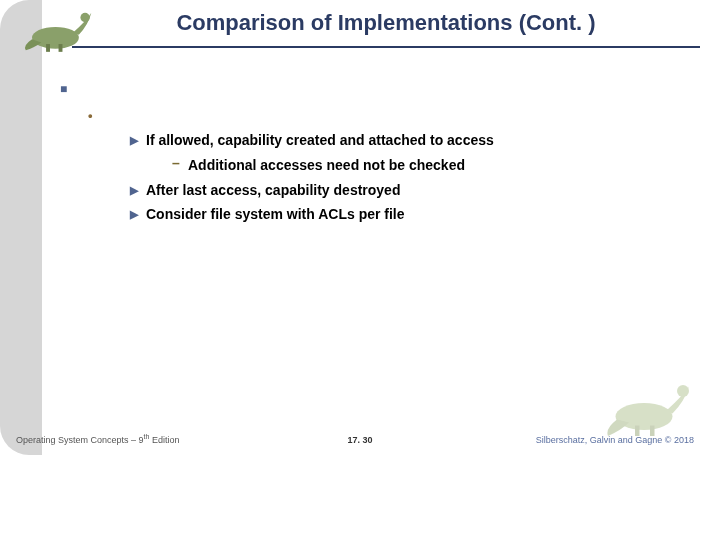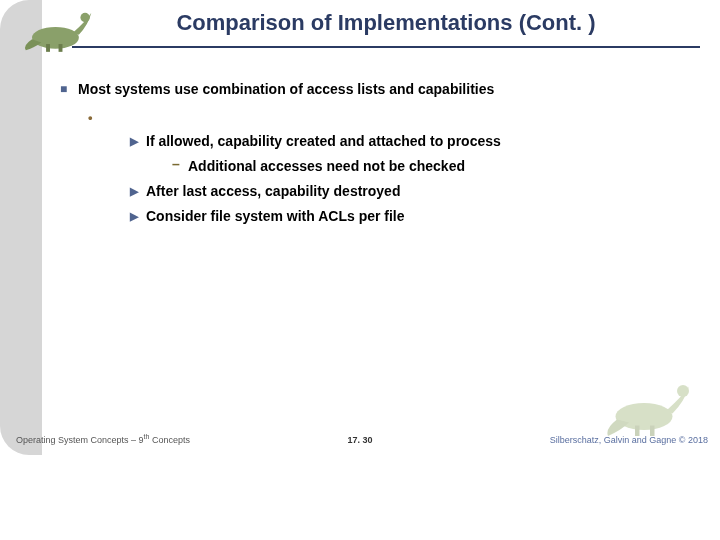--- a/index.html
+++ b/index.html
@@ -70,21 +70,21 @@
   .footer-left {
     position: absolute; left: 16px; bottom: 10px;
     color: #555;
   }
   .footer-left sup { font-size: 7px; }
   .footer-center {
     position: absolute; left: 0; right: 0; bottom: 10px;
     text-align: center; color: #333; font-weight: bold;
   }
   .footer-right {
-    position: absolute; right: 12px; bottom: 10px;
+    position: absolute; right: 26px; bottom: 10px;
     color: #5a6fa0;
     text-align: center;
   }
   .dino-big {
     position: absolute;
     right: 28px; bottom: 16px;
     width: 90px; height: 60px;
     opacity: 0.55;
     z-index: 0;
   }
@@ -109,30 +109,29 @@
 
   <div class="header">
     <div class="title">Comparison of Implementations (Cont. )</div>
     <hr class="title-rule">
   </div>
 
   <div class="content">
 
     <div class="lvl1">
       <span class="bullet">■</span>
-      <span>Most systems use combination of access lists and capabilities</span>
     </div>
 
     <div class="lvl2">
       <span class="bullet">•</span>
     </div>
 
     <div class="lvl3">
       <span class="bullet">▶</span>
-      <span>If allowed, capability created and attached to process</span>
+      <span>If allowed, capability created and attached to access</span>
     </div>
 
     <div class="lvl4">
       <span class="bullet">–</span>
       <span>Additional accesses need not be checked</span>
     </div>
 
     <div class="lvl3">
       <span class="bullet">▶</span>
       <span>After last access, capability destroyed</span>
@@ -151,19 +150,19 @@
       <path d="M20 54 Q4 66 8 76 Q26 68 36 58 Z" fill="#a9ba8c"></path>
       <path d="M86 42 Q108 22 116 10 Q110 30 94 46 Z" fill="#b7c79a"></path>
       <circle cx="108" cy="16" r="8" fill="#b7c79a"></circle>
       <rect x="44" y="62" width="6" height="14" fill="#9fae82"></rect>
       <rect x="64" y="62" width="6" height="14" fill="#9fae82"></rect>
     </svg>
   </div>
 
   <div class="footer">
     <div class="footer-left">
-      <span>Operating System Concepts – 9</span><sup>th</sup><span> Concepts</span>
+      <span>Operating System Concepts – 9</span><sup>th</sup><span> Edition</span>
     </div>
     <div class="footer-center">17. 30</div>
     <div class="footer-right">Silberschatz, Galvin and Gagne © 2018</div>
   </div>
 
 </div>
 
 </body></html>

